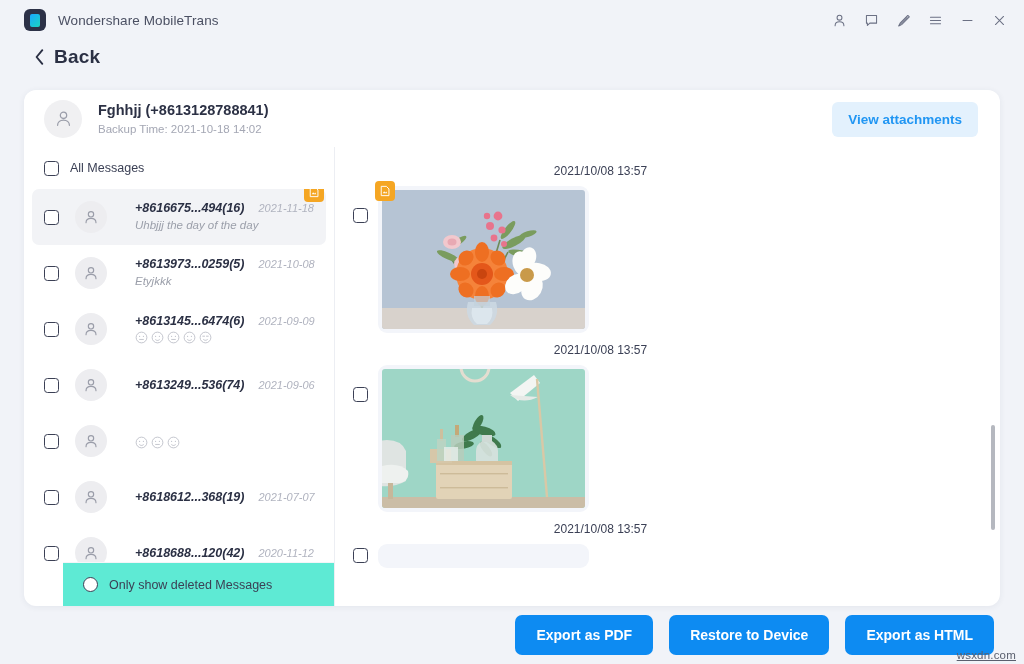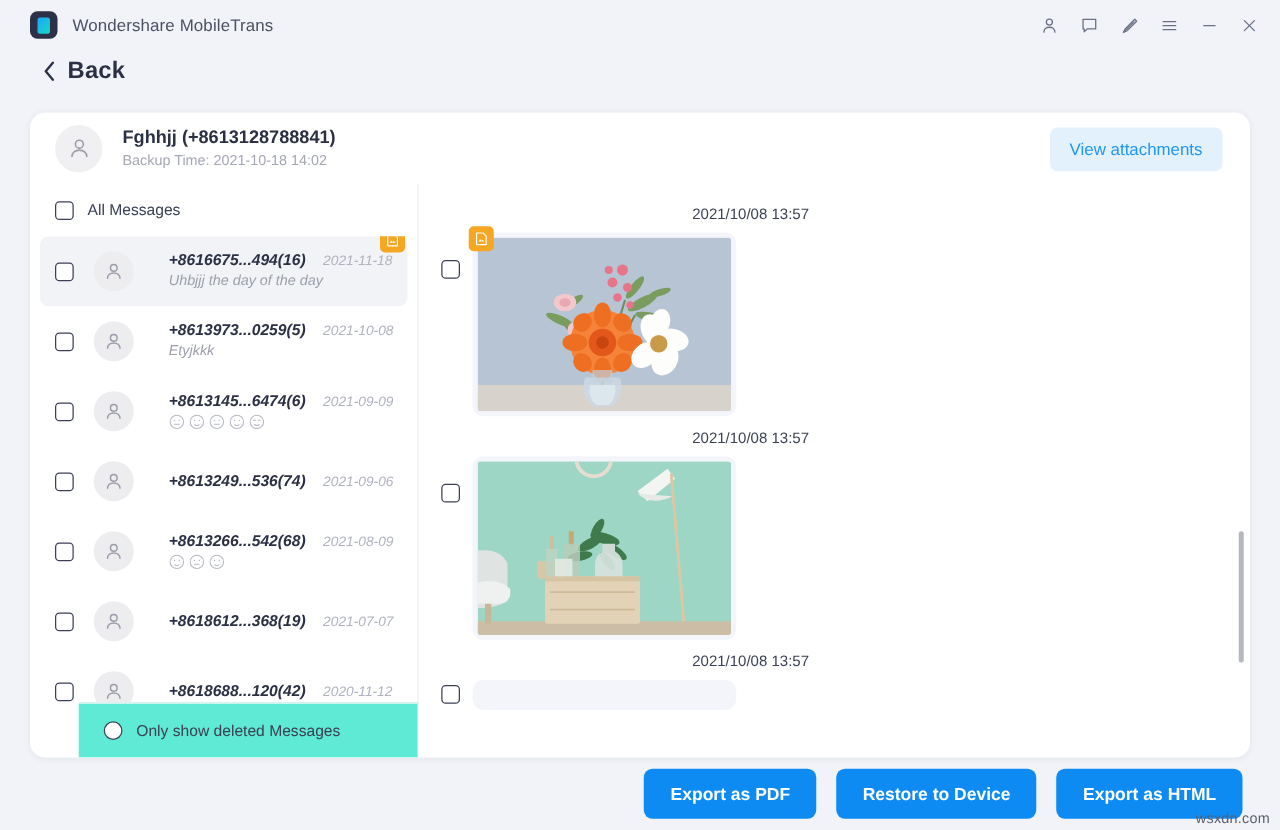--- a/index.html
+++ b/index.html
@@ -122,21 +122,21 @@
     margin-top: 3px;
     line-height: 14px;
   }
   .view-attach {
     position: absolute;
     right: 22px;
     top: 12px;
     background: #e3f1fd;
     color: #2196f3;
     font-size: 13.5px;
-    font-weight: normal;
+    font-weight: bold;
     border: none;
     border-radius: 6px;
     padding: 10px 16px;
     cursor: pointer;
     font-family: inherit;
   }
 
   
   .card-body {
     display: flex;
@@ -363,20 +363,21 @@
     font-family: inherit;
     white-space: nowrap;
   }
   .watermark {
     position: absolute;
     right: 8px;
     bottom: 3px;
     font-size: 11.5px;
     color: #5a5f6e;
     letter-spacing: .2px;
+    text-decoration: underline;
   }
 </style>
 </head>
 <body>
 
 <div class="titlebar">
   <div class="app-logo">
     <div class="glyph"></div>
   </div>
   <div class="app-title">Wondershare MobileTrans</div>
@@ -558,24 +559,20 @@
 
         <div class="convo">
           <span class="cbox"></span>
           <span class="avatar-sm">
             <svg width="16" height="16" viewBox="0 0 18 18" fill="none" stroke="#9a9da9" stroke-width="1.3">
               <circle cx="9" cy="6" r="3"></circle>
                 <path d="M3.4 15.4c0-3 2.5-4.9 5.6-4.9s5.6 1.9 5.6 4.9" stroke-linecap="round"></path>
             </svg>
           </span>
           <span class="convo-txt">
-            <span class="convo-line1">
-              <span class="convo-num">+8613266...542(68)</span>
-              <span class="convo-date">2021-08-09</span>
-            </span>
             <span class="emoji-row">
               <svg width="13" height="13" viewBox="0 0 16 16" fill="none" stroke="#b6b9c3" stroke-width="1">
                   <circle cx="8" cy="8" r="6.6"></circle>
                   <circle cx="5.7" cy="6.6" r=".7" fill="#b6b9c3" stroke="none"></circle>
                   <circle cx="10.3" cy="6.6" r=".7" fill="#b6b9c3" stroke="none"></circle>
                   <path d="M5.7 10.8c1.5 1.2 3.1 1.2 4.6 0" stroke-linecap="round"></path>
                 </svg>
               <svg width="13" height="13" viewBox="0 0 16 16" fill="none" stroke="#b6b9c3" stroke-width="1">
                   <circle cx="8" cy="8" r="6.6"></circle>
                   <circle cx="5.7" cy="6.6" r=".7" fill="#b6b9c3" stroke="none"></circle>

